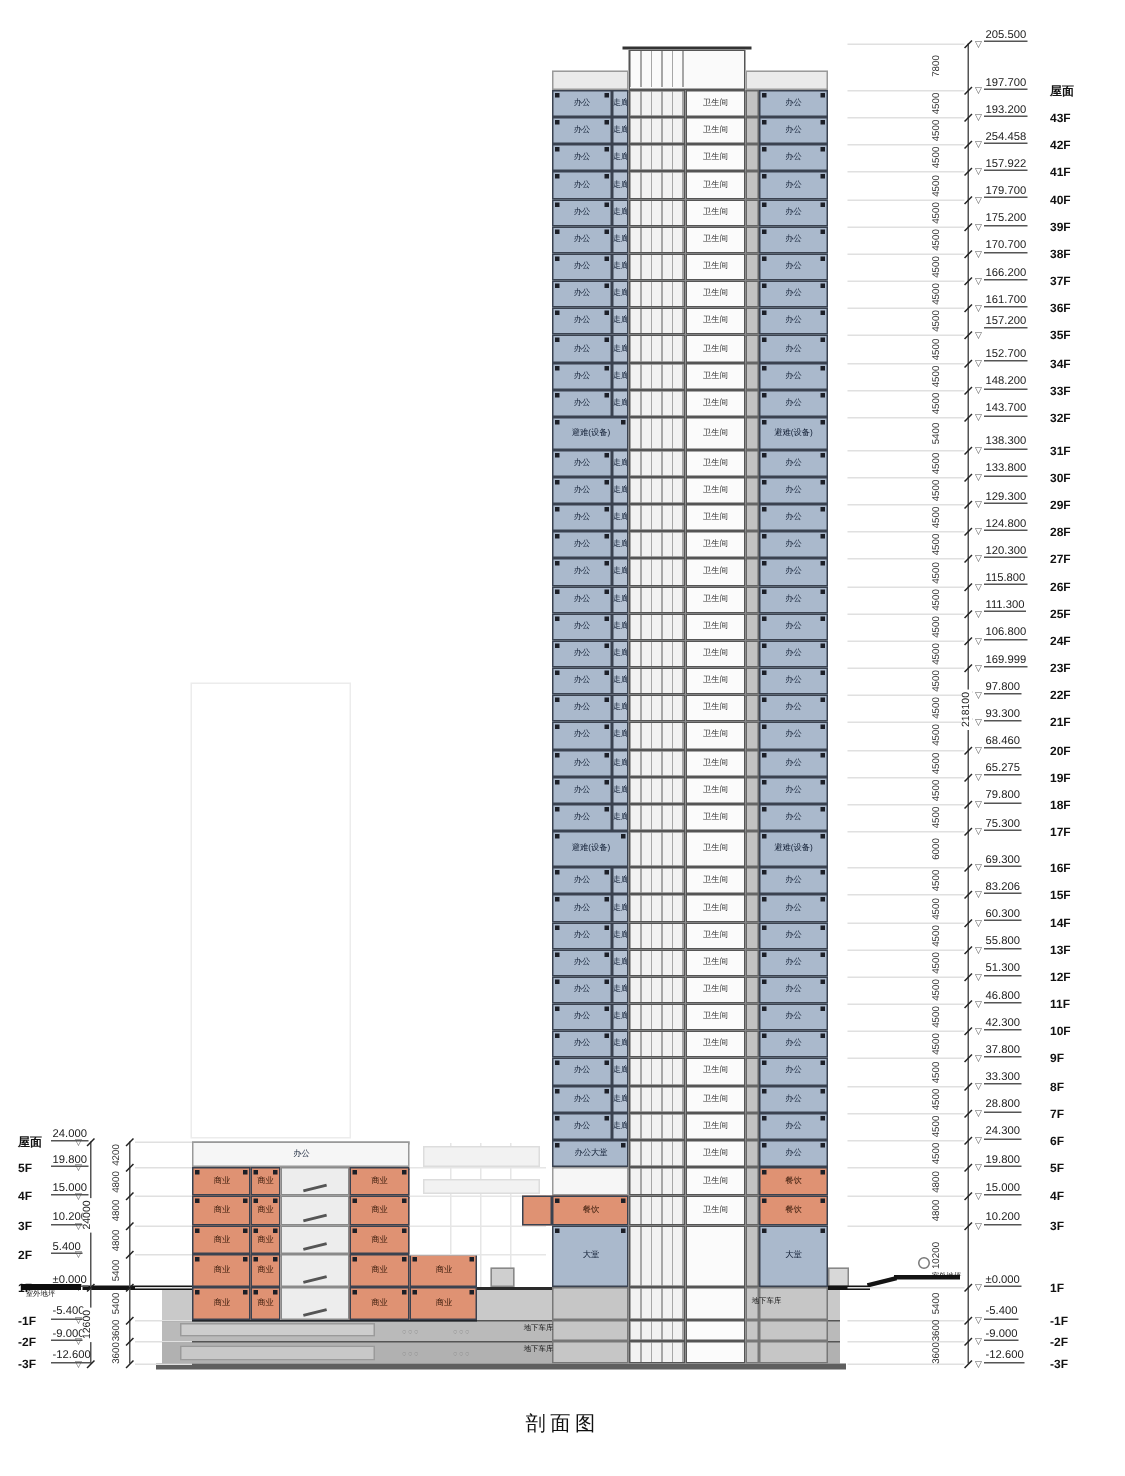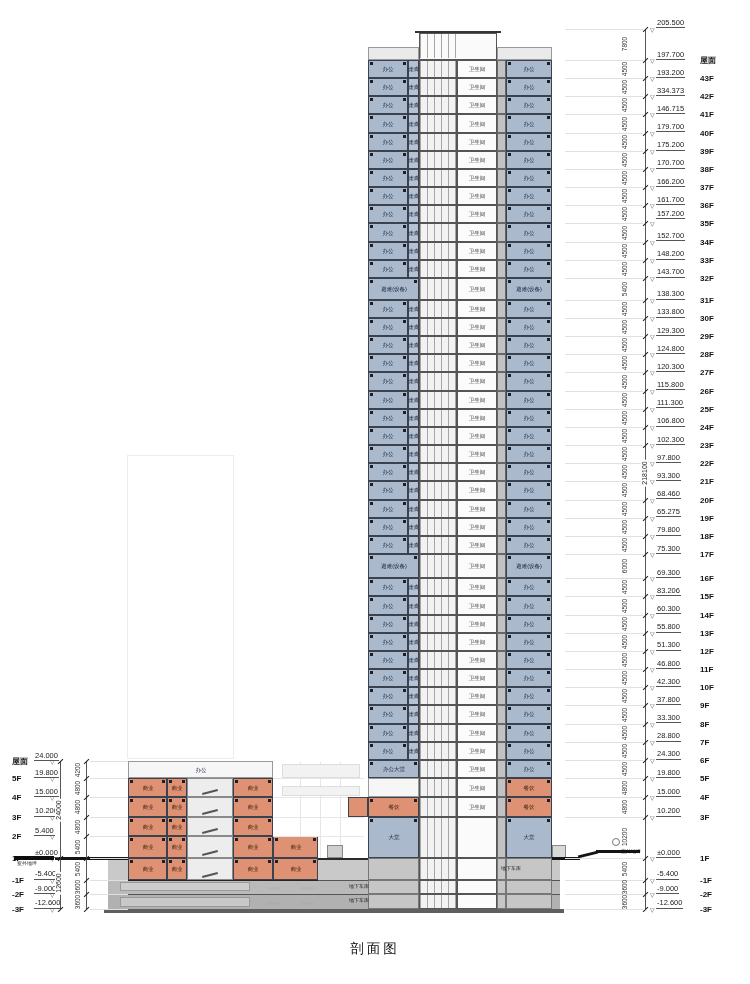--- a/index.html
+++ b/index.html
@@ -804,26 +804,26 @@
     <div class="elev" style="left: 656px; top: 50.5037px;">197.700</div>
     <div class="tri" style="left: 650px; top: 58.0037px;">▽</div>
     <div class="flr" style="left: 700px; top: 57.0037px;">屋面</div>
     <div class="leader" style="left: 565px; top: 78.1675px; width: 78px; height: 1px;"></div>
     <div class="tick" style="left: 642px; top: 78.1675px;"></div>
     <div class="elev" style="left: 656px; top: 68.6675px;">193.200</div>
     <div class="tri" style="left: 650px; top: 76.1675px;">▽</div>
     <div class="flr" style="left: 700px; top: 75.1675px;">43F</div>
     <div class="leader" style="left: 565px; top: 96.3313px; width: 78px; height: 1px;"></div>
     <div class="tick" style="left: 642px; top: 96.3313px;"></div>
-    <div class="elev" style="left: 656px; top: 86.8313px;">334.373</div>
+    <div class="elev" style="left: 656px; top: 86.8313px;">254.458</div>
     <div class="tri" style="left: 650px; top: 94.3313px;">▽</div>
     <div class="flr" style="left: 700px; top: 93.3313px;">42F</div>
     <div class="leader" style="left: 565px; top: 114.495px; width: 78px; height: 1px;"></div>
     <div class="tick" style="left: 642px; top: 114.495px;"></div>
-    <div class="elev" style="left: 656px; top: 104.995px;">146.715</div>
+    <div class="elev" style="left: 656px; top: 104.995px;">157.922</div>
     <div class="tri" style="left: 650px; top: 112.495px;">▽</div>
     <div class="flr" style="left: 700px; top: 111.495px;">41F</div>
     <div class="leader" style="left: 565px; top: 132.659px; width: 78px; height: 1px;"></div>
     <div class="tick" style="left: 642px; top: 132.659px;"></div>
     <div class="elev" style="left: 656px; top: 123.159px;">179.700</div>
     <div class="tri" style="left: 650px; top: 130.659px;">▽</div>
     <div class="flr" style="left: 700px; top: 129.659px;">40F</div>
     <div class="leader" style="left: 565px; top: 150.823px; width: 78px; height: 1px;"></div>
     <div class="tick" style="left: 642px; top: 150.823px;"></div>
     <div class="elev" style="left: 656px; top: 141.323px;">175.200</div>
@@ -899,21 +899,21 @@
     <div class="elev" style="left: 656px; top: 399.249px;">111.300</div>
     <div class="tri" style="left: 650px; top: 406.749px;">▽</div>
     <div class="flr" style="left: 700px; top: 405.749px;">25F</div>
     <div class="leader" style="left: 565px; top: 426.912px; width: 78px; height: 1px;"></div>
     <div class="tick" style="left: 642px; top: 426.912px;"></div>
     <div class="elev" style="left: 656px; top: 417.412px;">106.800</div>
     <div class="tri" style="left: 650px; top: 424.912px;">▽</div>
     <div class="flr" style="left: 700px; top: 423.912px;">24F</div>
     <div class="leader" style="left: 565px; top: 445.076px; width: 78px; height: 1px;"></div>
     <div class="tick" style="left: 642px; top: 445.076px;"></div>
-    <div class="elev" style="left: 656px; top: 435.576px;">102.300</div>
+    <div class="elev" style="left: 656px; top: 435.576px;">169.999</div>
     <div class="tri" style="left: 650px; top: 443.076px;">▽</div>
     <div class="flr" style="left: 700px; top: 442.076px;">23F</div>
     <div class="leader" style="left: 565px; top: 463.24px; width: 78px; height: 1px;"></div>
     <div class="tick" style="left: 642px; top: 463.24px;"></div>
     <div class="elev" style="left: 656px; top: 453.74px;">97.800</div>
     <div class="tri" style="left: 650px; top: 461.24px;">▽</div>
     <div class="flr" style="left: 700px; top: 460.24px;">22F</div>
     <div class="leader" style="left: 565px; top: 481.404px; width: 78px; height: 1px;"></div>
     <div class="tick" style="left: 642px; top: 481.404px;"></div>
     <div class="elev" style="left: 656px; top: 471.904px;">93.300</div>

